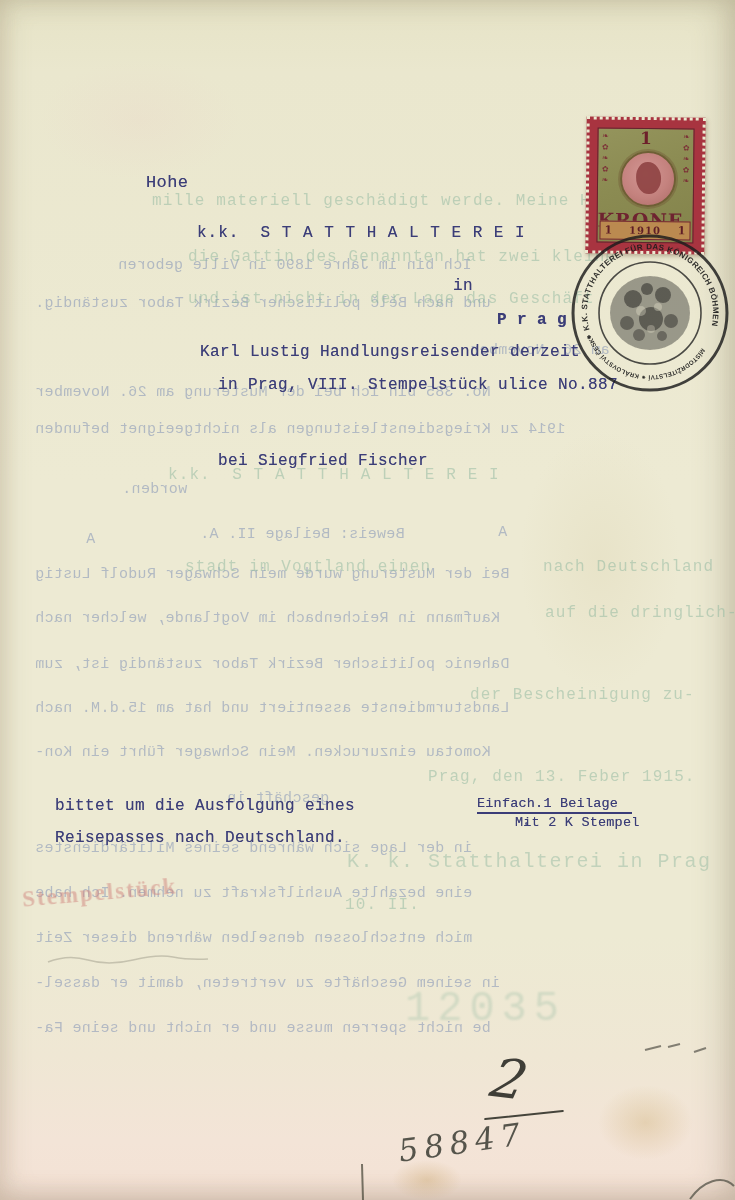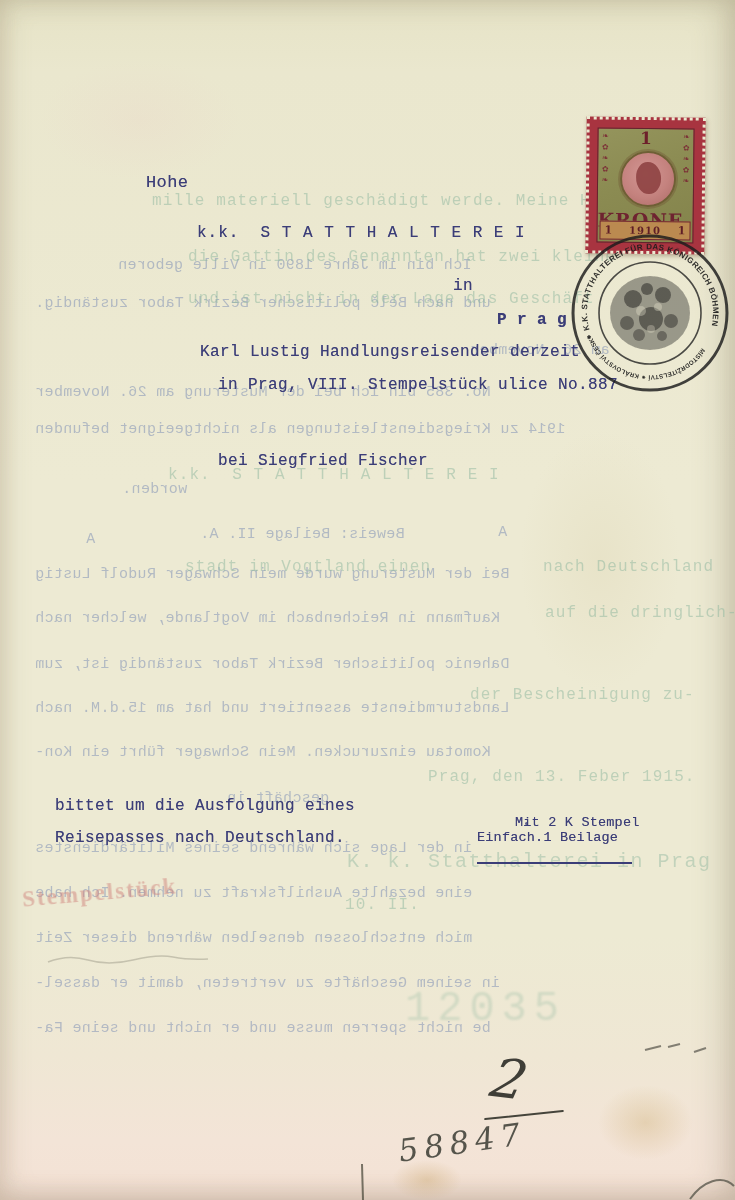--- a/index.html
+++ b/index.html
@@ -4,21 +4,21 @@
 <style>
   html,body{margin:0;padding:0;background:#555;}
   #page{
     position:relative;width:735px;height:1200px;overflow:hidden;
     background:linear-gradient(180deg,#e6e3c6 0%,#eae7ce 6%,#edead3 40%,#edead3 78%,#efe7d4 88%,#f3e4d7 95%,#f4e2d5 100%);
     box-shadow:inset -14px 0 30px rgba(120,110,80,.22), inset 0 -8px 20px rgba(150,110,90,.12), inset 10px 0 24px rgba(140,130,95,.14);
     font-family:"Liberation Mono","DejaVu Sans Mono",monospace;
   }
   .typed{position:absolute;color:#3b3d78;white-space:pre;font-size:16px;letter-spacing:.4px;z-index:30;text-shadow:0 0 .4px rgba(59,61,120,.6);}
   .typed.small{font-size:13.5px;letter-spacing:.2px;}
-  .underlined{border-bottom:2px solid #3b3d78;padding-bottom:17px;padding-right:14px;margin-top:34px;}
+  .underlined{border-bottom:2px solid #3b3d78;padding-bottom:1px;padding-right:14px;}
   
   .gv{position:absolute;color:#7e8fb5;opacity:.52;white-space:pre;font-size:15px;letter-spacing:.3px;
       transform:scaleX(-1);filter:blur(.4px);z-index:10;}
   
   .go{position:absolute;color:#8fb79f;opacity:.5;white-space:pre;font-size:16px;letter-spacing:1.1px;filter:blur(.45px);z-index:10;}
   .go.big{font-size:20px;letter-spacing:1.5px;opacity:.45;}
   .go.huge{font-size:42px;letter-spacing:7px;opacity:.3;filter:blur(1px);}
   .ghost-red{position:absolute;left:22px;top:880px;color:#d0837c;opacity:.5;font-family:"Liberation Serif","DejaVu Serif",serif;
       font-weight:bold;font-size:23px;letter-spacing:2px;transform:rotate(-5deg);filter:blur(.6px);z-index:10;white-space:pre;}
   

